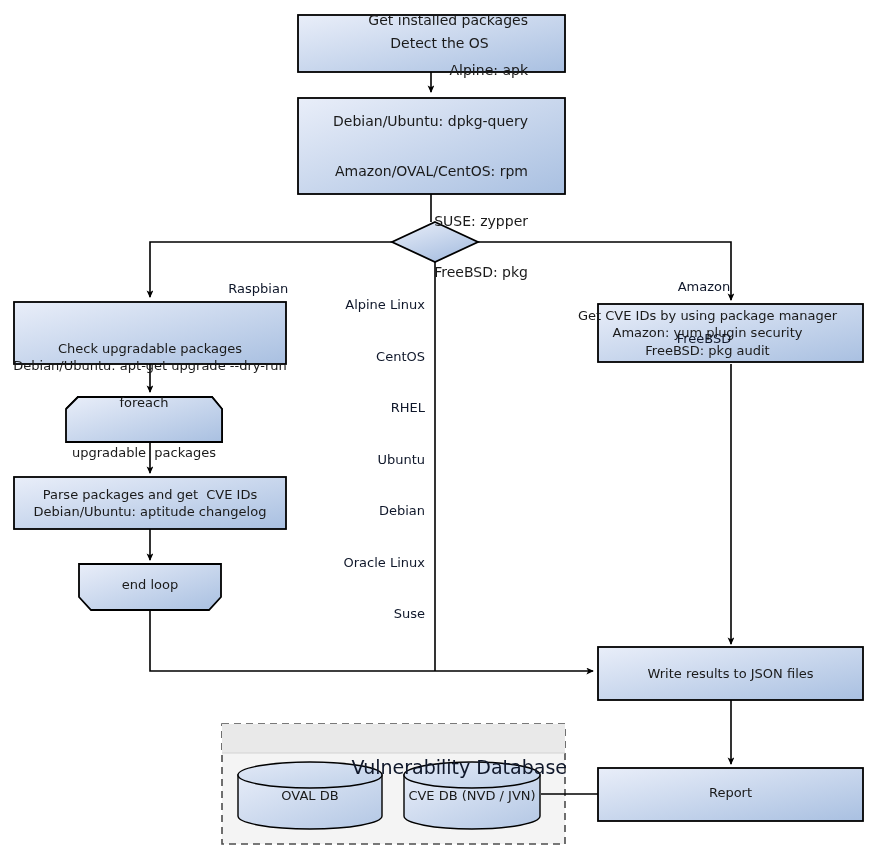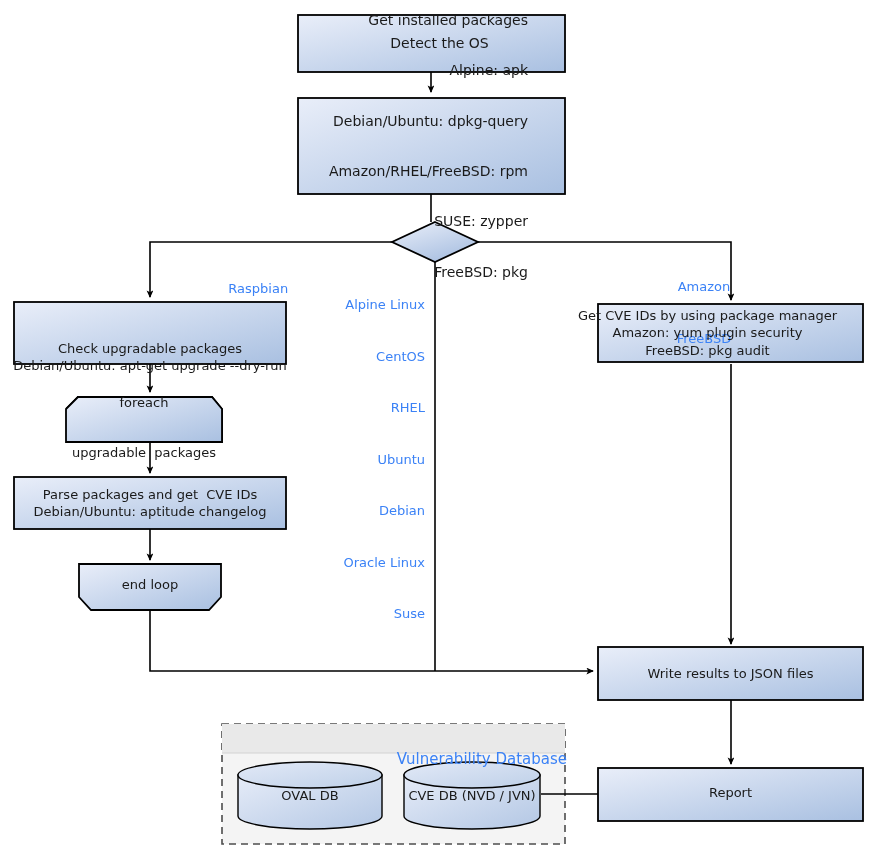--- a/index.html
+++ b/index.html
@@ -38,30 +38,30 @@
     box-sizing: border-box;
     color: #1a1a1a;
     pointer-events: none;
     line-height: 1.32;
     white-space: pre;
   }
   .t-center { align-items: center; text-align: center; }
   .t-right  { align-items: flex-end; text-align: right; }
   .edge-label {
     position: absolute;
-    color: #3b82f6;
+    color: #0f172a;
     white-space: pre;
     line-height: 1.32;
     pointer-events: none;
   }
   .el-center { text-align: center; }
   .el-right  { text-align: right; }
   .fs13 { font-size: 13px; }
   .fs14 { font-size: 14px; margin-left: 8px; }
-  .fs15 { font-size: 15px; }
+  .fs15 { font-size: 19px; }
 </style>
 </head>
 <body>
 
 <div id="canvas">
 
   <svg class="svg-layer" width="881" height="857" viewBox="0 0 881 857" xmlns="http://www.w3.org/2000/svg">
     <defs>
       <linearGradient id="boxGrad" x1="0%" y1="0%" x2="100%" y2="100%">
         <stop offset="0%" stop-color="#e9eef9"></stop>
@@ -153,21 +153,21 @@
   </svg>
 
   <div class="node-text t-center fs14" style="left:298px; top:15px; width:267px; height:57px;">
     <div>Detect the OS</div>
   </div>
 
   <div class="node-text t-right fs14" style="left:298px; top:98px; width:267px; height:96px; padding-right:45px;gap:32px;">
     <div>Get installed packages</div>
     <div>Alpine: apk</div>
     <div>Debian/Ubuntu: dpkg-query</div>
-    <div>Amazon/RHEL/FreeBSD: rpm</div>
+    <div>Amazon/OVAL/CentOS: rpm</div>
     <div>SUSE: zypper</div>
     <div>FreeBSD: pkg</div>
   </div>
 
   <div class="edge-label el-center fs13" style="left:155px; top:263px; width:190px;">
     <span>Raspbian</span>
   </div>
 
   <div class="edge-label el-right fs13" style="left:285px; top:262px; width:140px;">
     <div>Alpine Linux</div>

